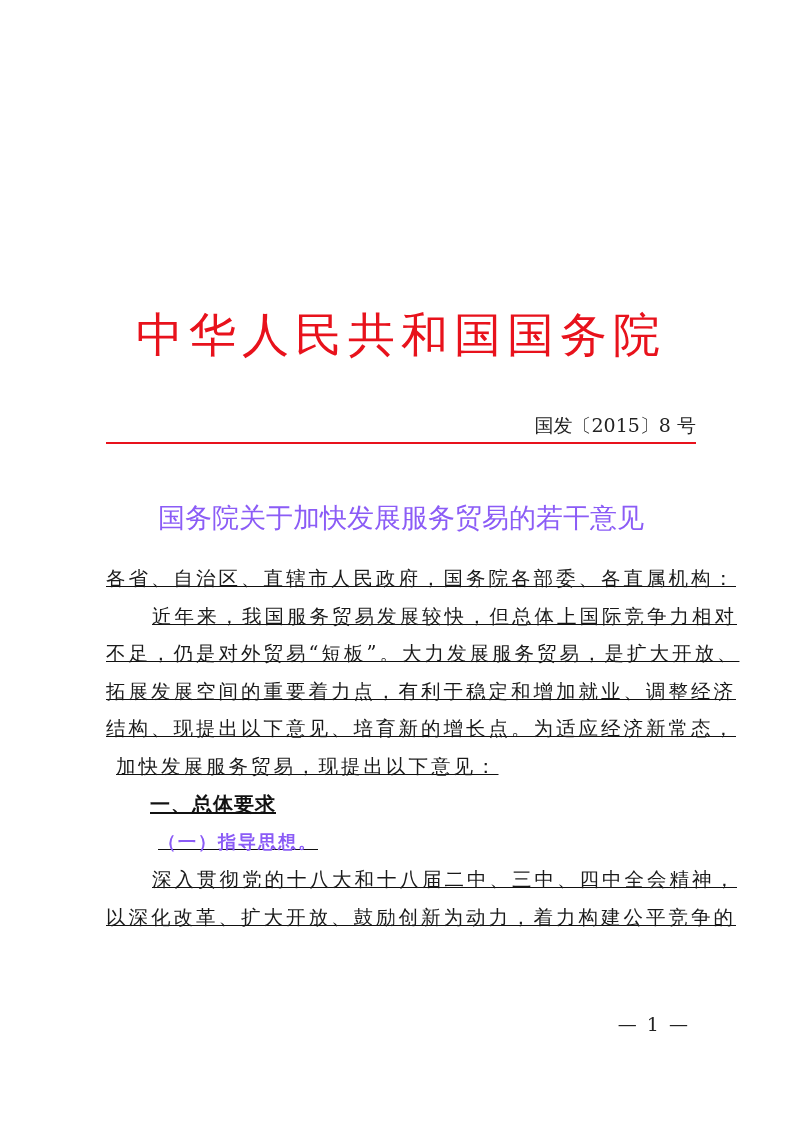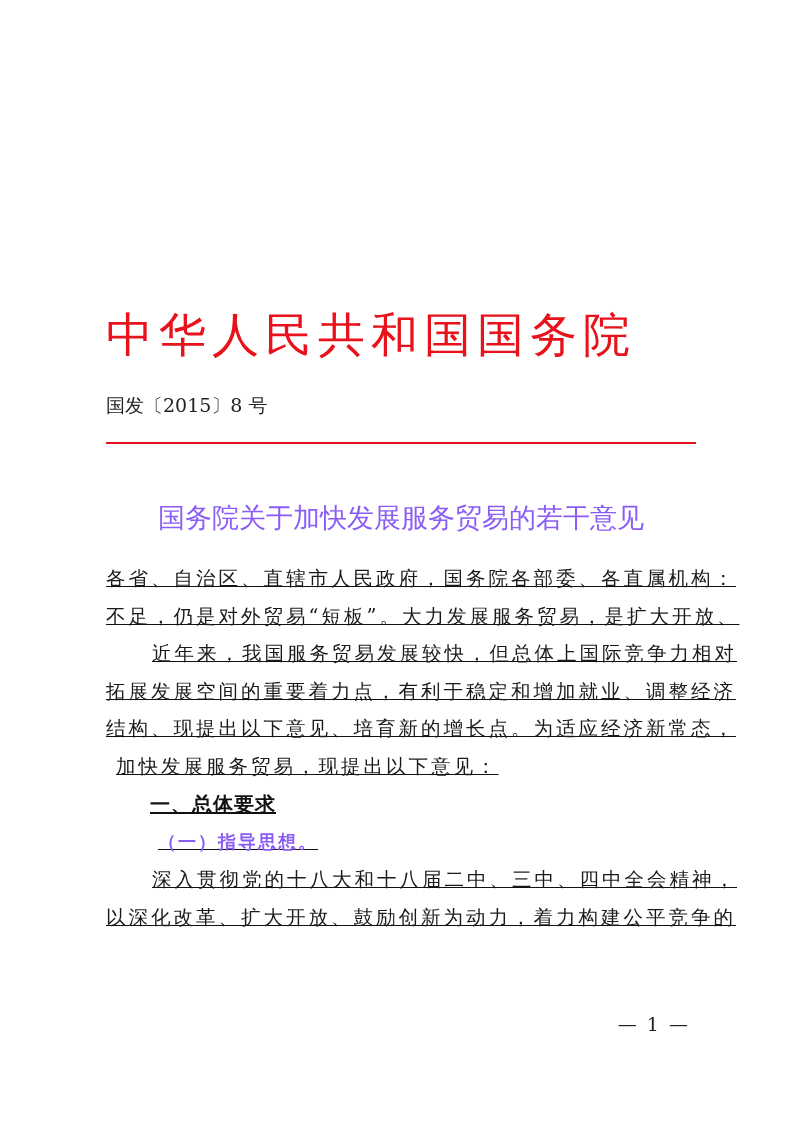--- a/index.html
+++ b/index.html
@@ -13,33 +13,34 @@
       position: relative;
       overflow: hidden;
       font-family: "DejaVu Serif", "Liberation Serif", serif;
       color: #111111;
     }
     .org-title {
       position: absolute;
       left: 106px;
       width: 590px;
       top: 302px;
+      text-align: center;
       font-size: 47px;
       line-height: 66px;
       letter-spacing: 6px;
       color: #e8121c;
       font-family: "DejaVu Serif", "Liberation Serif", serif;
       white-space: nowrap;
     }
     .doc-number {
       position: absolute;
       left: 106px;
       width: 590px;
-      top: 391px;
-      text-align: left;
+      top: 411px;
+      text-align: right;
       font-size: 19px;
       line-height: 28px;
       color: #222;
       white-space: nowrap;
     }
     .red-rule {
       position: absolute;
       left: 106px;
       width: 590px;
       top: 442px;
@@ -122,22 +123,22 @@
 
 <div class="doc-number">国发〔2015〕8 号</div>
 
 <div class="red-rule"></div>
 
 <div class="doc-title">国务院关于加快发展服务贸易的若干意见</div>
 
 <div class="body-text">
   <div class="line">各省、自治区、直辖市人民政府，国务院各部委、各直属机构：</div>
 
+  <div class="line indent">近年来，我国服务贸易发展较快，但总体上国际竞争力相对</div>
   <div class="line">不足，仍是对外贸易“短板”。大力发展服务贸易，是扩大开放、</div>
-  <div class="line indent">近年来，我国服务贸易发展较快，但总体上国际竞争力相对</div>
   <div class="line">拓展发展空间的重要着力点，有利于稳定和增加就业、调整经济</div>
   <div class="line">结构、现提出以下意见、培育新的增长点。为适应经济新常态，</div>
   <div class="line last">加快发展服务贸易，现提出以下意见：</div>
 
   <div class="heading-1">一、总体要求</div>
   <div class="heading-2">（一）指导思想。</div>
 
   <div class="line indent">深入贯彻党的十八大和十八届二中、三中、四中全会精神，</div>
   <div class="line">以深化改革、扩大开放、鼓励创新为动力，着力构建公平竞争的</div>
 </div>

